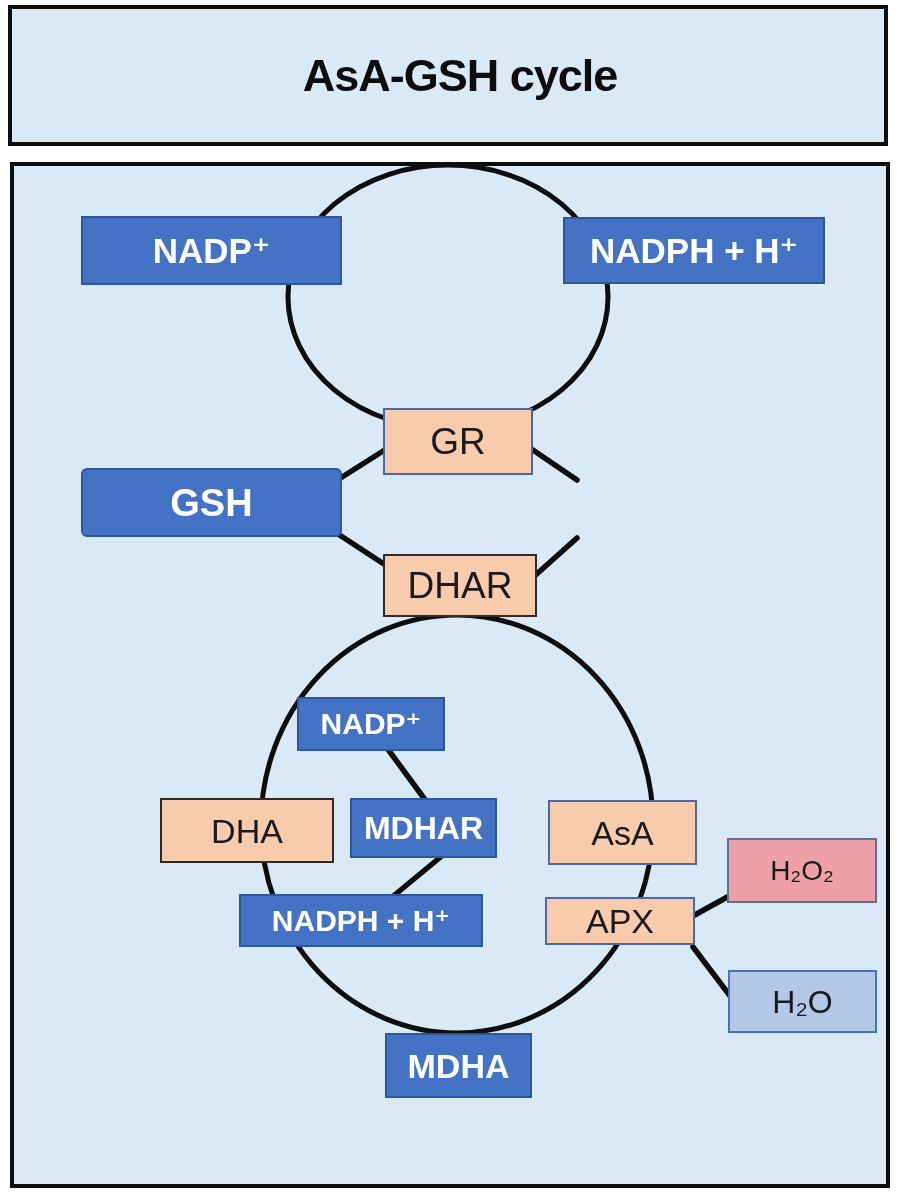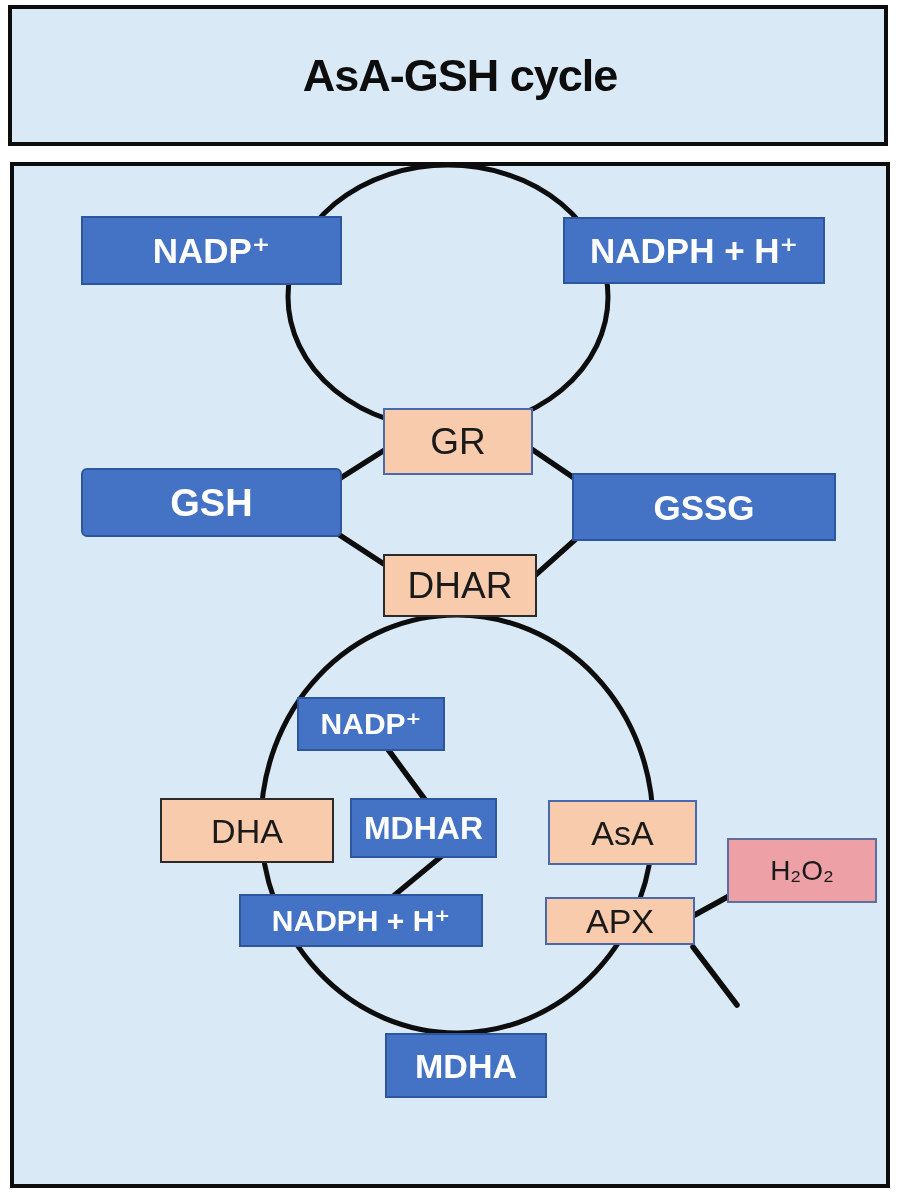--- a/index.html
+++ b/index.html
@@ -63,21 +63,21 @@
   .pos-gssg       {left:572px; top:473px; width:264px; height:68px; font-size:35px;}
   .pos-dhar       {left:383px; top:554px; width:154px; height:63px; font-size:37px;}
   .pos-nadp-lower {left:297px; top:697px; width:148px; height:54px; font-size:30px;}
   .pos-dha        {left:160px; top:798px; width:174px; height:65px; font-size:34px;}
   .pos-mdhar      {left:350px; top:798px; width:147px; height:60px; font-size:32px;}
   .pos-asa        {left:548px; top:800px; width:149px; height:65px; font-size:34px;}
   .pos-nadph-lower{left:239px; top:894px; width:244px; height:53px; font-size:30px;}
   .pos-apx        {left:545px; top:897px; width:150px; height:48px; font-size:34px;}
   .pos-h2o2       {left:727px; top:838px; width:150px; height:65px; font-size:28px;}
   .pos-h2o        {left:728px; top:970px; width:149px; height:63px; font-size:32px;}
-  .pos-mdha       {left:385px; top:1033px;width:162px; height:65px; font-size:34px;}
+  .pos-mdha       {left:385px; top:1033px;width:147px; height:65px; font-size:34px;}
 </style>
 </head>
 <body>
 
 <div class="stage">
 
   <div class="title-box">
     <div class="title-text">AsA-GSH cycle</div>
   </div>
 
@@ -93,24 +93,24 @@
     <line class="wire" x1="387" y1="748" x2="426" y2="801" stroke-width="5.5" stroke-linecap="round"></line>
     <line class="wire" x1="443" y1="855" x2="391" y2="898" stroke-width="5.5" stroke-linecap="round"></line>
     <line class="wire" x1="691" y1="917" x2="731" y2="895" stroke-width="5.5" stroke-linecap="round"></line>
     <line class="wire" x1="693" y1="947" x2="737" y2="1005" stroke-width="5.5" stroke-linecap="round"></line>
   </svg>
 
   <div class="node blue  pos-nadp-top">NADP⁺</div>
   <div class="node blue  pos-nadph-top">NADPH + H⁺</div>
   <div class="node peach pos-gr">GR</div>
   <div class="node blue  pos-gsh">GSH</div>
-  <div class="node blue  pos-gssg">GSSG</div>
   <div class="node peach dark pos-dhar">DHAR</div>
   <div class="node blue  pos-nadp-lower">NADP⁺</div>
   <div class="node peach dark pos-dha">DHA</div>
   <div class="node blue  pos-mdhar">MDHAR</div>
   <div class="node peach pos-asa">AsA</div>
   <div class="node blue  pos-nadph-lower">NADPH + H⁺</div>
   <div class="node peach pos-apx">APX</div>
   <div class="node pink  pos-h2o2">H₂O₂</div>
+  <div class="node lav   pos-h2o">H₂O</div>
   <div class="node blue  pos-mdha">MDHA</div>
 
 </div>
 
 </body></html>

